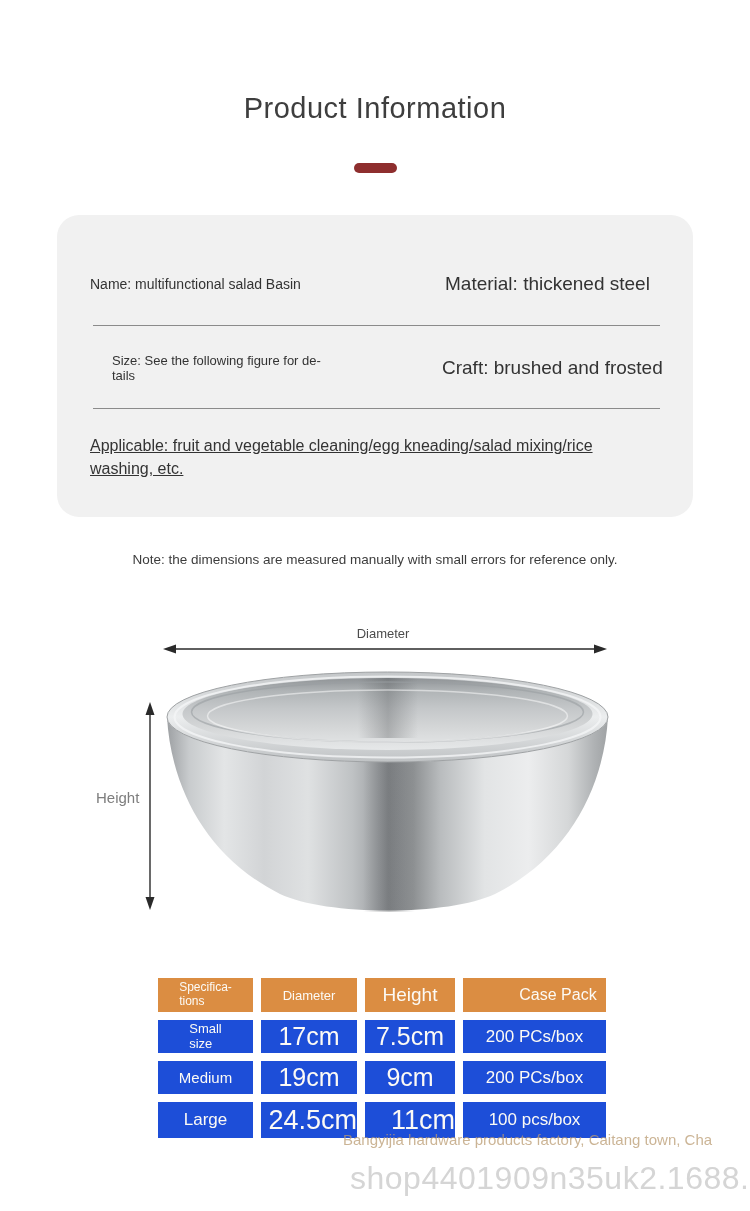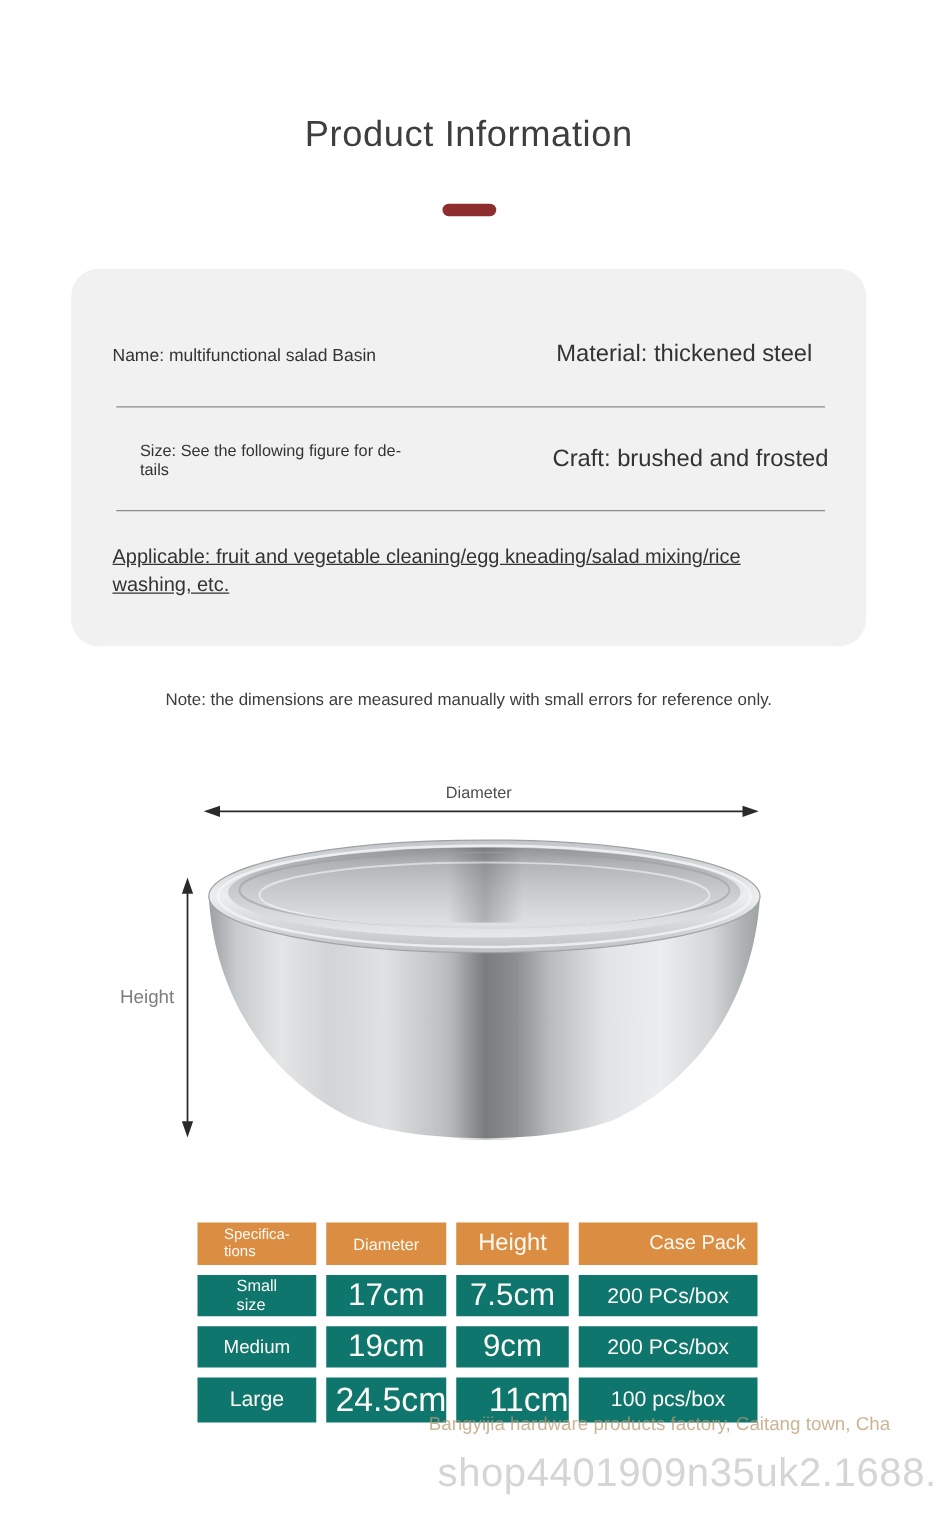--- a/index.html
+++ b/index.html
@@ -87,21 +87,21 @@
     row-gap: 8px;
   }
   .cell {
     display: flex;
     align-items: center;
     justify-content: center;
     color: #fcfaf5;
     text-align: center;
   }
   .cell.hdr { background: #db8d42; }
-  .cell.row { background: #0f766e; }
+  .cell.row { background: #1d4ed8; }
   .cell .inner-left { text-align: left; }
   .fs-spec   { font-size: 12px; line-height: 1.15; }
   .fs-diam-h { font-size: 13px; }
   .fs-height-h { font-size: 19px; }
   .fs-case-h { font-size: 16px; padding-left: 47px; }
   .fs-small  { font-size: 13px; line-height: 1.12; }
   .fs-medium { font-size: 15px; }
   .fs-large  { font-size: 17px; }
   .fs-num    { font-size: 25px; }
   .fs-num-lg { font-size: 27px; justify-content: flex-end; }

